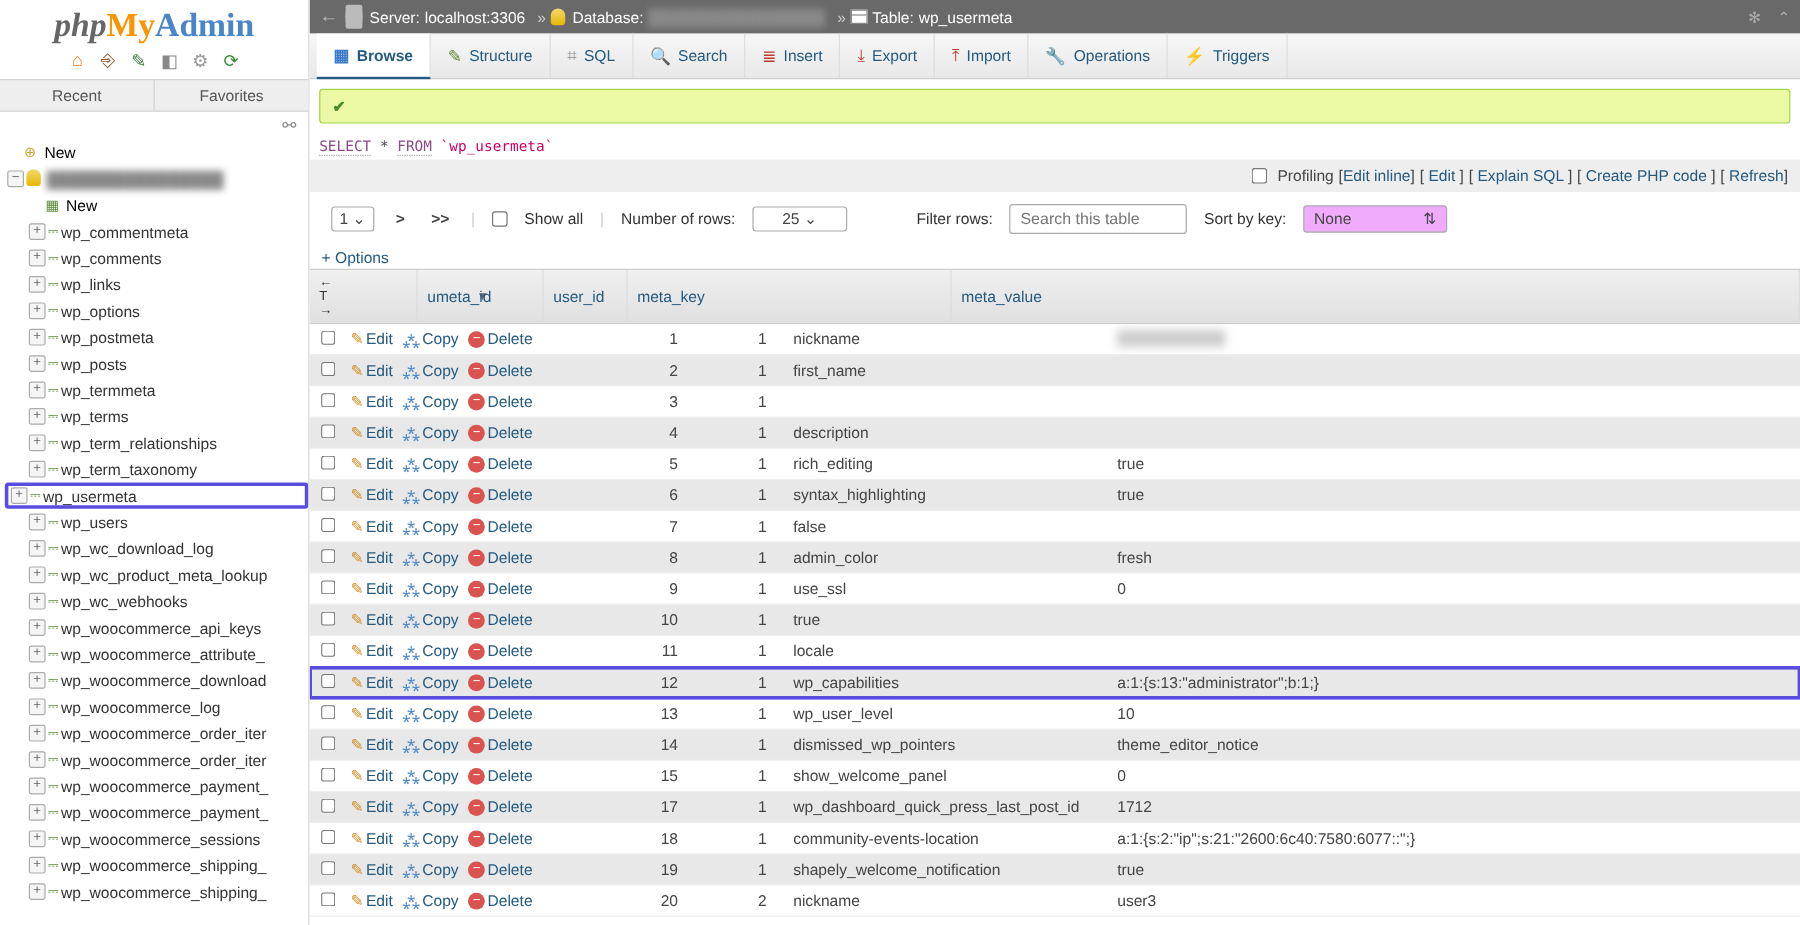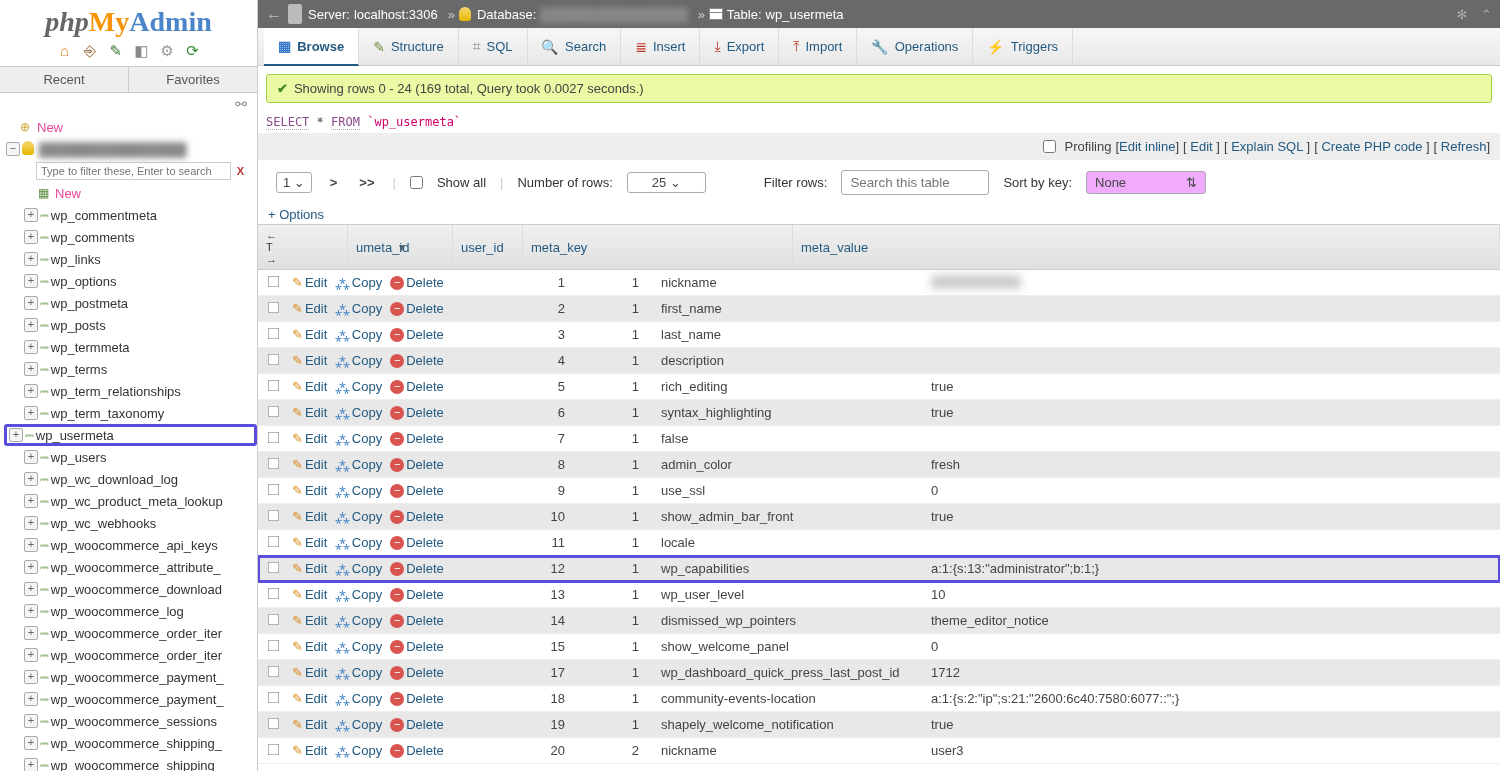--- a/index.html
+++ b/index.html
@@ -15,21 +15,21 @@
 .sb-icons span { display: inline-block; width: 18px; height: 18px; margin: 0 2px; vertical-align: middle; font-size: 15px; }
 .tabbar { display: flex; background: #e8e8e8; border-top: 1px solid #ccc; border-bottom: 1px solid #ccc; }
 .tabbar .tab { flex: 1; text-align: center; padding: 5px 0; cursor: pointer; color: #555; background: #eee; }
 .tabbar .tab:first-child { border-right: 1px solid #ccc; }
 .link-icon-row { text-align: right; padding: 3px 10px 0; color: #888; font-size: 14px; }
 .tree { padding: 4px 0 0 6px; overflow: hidden; flex: 1; font-size: 13px; }
 .tree-row { display: flex; align-items: center; height: 22px; white-space: nowrap; }
 .tree-toggle { width: 14px; height: 14px; border: 1px solid #aaa; border-radius: 2px; text-align: center; line-height: 11px; font-size: 11px; color: #666; margin-right: 2px; background: #f5f5f5; }
 .tree-ico { width: 14px; display: inline-block; margin: 0 3px 0 0; font-size: 12px; }
 .tree-label { cursor: pointer; color: #333; }
-.tree-new { color: #ec4899; }
+.tree-new { color: #000000; }
 .tree-nested { padding-left: 18px; }
 .filter-row { padding: 2px 4px 2px 30px; }
 .filter-input { width: 195px; font-size: 11px; padding: 2px 4px; border: 1px solid #ccc; color: #999; }
 .filter-x { color: #b33; font-weight: bold; margin-left: 2px; font-size: 11px; }
 .blur { filter: blur(3px); color: #888; }
 .highlight-row { border: 3px solid #5b4ce0; border-radius: 3px; margin-left: -2px; padding-left: 2px; }
 .green-leaf { color: #5a8a3a; font-size: 11px; margin-right: 2px; }
 .main { flex: 1; display: flex; flex-direction: column; background: #fff; overflow: hidden; }
 .topbar { background: #696969; color: #fff; height: 28px; display: flex; align-items: center; padding: 0 8px; font-size: 13px; }
 .topbar .crumb { display: flex; align-items: center; gap: 4px; margin-right: 6px; }
@@ -111,24 +111,20 @@
       <div class="tree-row">
         <span style="width:14px"></span>
         <span class="tree-ico" style="color:#c9a227">⊕</span>
         <span class="tree-label tree-new">New</span>
       </div>
       <div class="tree-row">
         <span class="tree-toggle">−</span>
         <span class="tree-ico"><span class="db-ico"></span></span>
         <span class="tree-label blur">████████████████</span>
       </div>
-      <div class="filter-row">
-        <input class="filter-input" placeholder="Type to filter these, Enter to search" style="">
-        <span class="filter-x">X</span>
-      </div>
       <div class="tree-row tree-nested">
         <span style="width:14px"></span>
         <span class="tree-ico" style="color:#5a8a3a">▦</span>
         <span class="tree-label tree-new">New</span>
       </div>
       <div id="table-list">
           <div class="tree-row tree-nested">
             <span class="tree-toggle">+</span>
             <span class="green-leaf">⎓</span>
             <span class="tree-label">wp_commentmeta</span>
@@ -323,21 +319,20 @@
         </div>
       <div class="tbtn">
           <span class="ti" style="color:#aaa">⚡</span>
           <span>Triggers</span>
         </div>
     </div>
 
     <div class="content">
       <div class="notice">
         <span class="check">✔</span>
-        <span>Showing rows 0 - 24 (169 total, Query took 0.0027 seconds.)</span>
       </div>
       <div class="sqlbox">
         <span class="kw">SELECT</span><span> * </span><span class="kw">FROM</span><span class="tn"> `wp_usermeta`</span>
       </div>
       <div class="actionbar">
         <input type="checkbox" class="cb" style="">
         <span>Profiling</span>
         <span> [<a>Edit inline</a>]</span>
         <span> [ <a>Edit</a> ]</span>
         <span> [ <a>Explain SQL</a> ]</span>
@@ -399,21 +394,20 @@
           </div>
           <div class="tr even">
             <div class="td td-cb"><input type="checkbox" style=""></div>
             <div class="td td-actions">
               <span class="act"><span class="ico-edit">✎</span>Edit</span>
               <span class="act"><span class="ico-copy">⁂</span>Copy</span>
               <span class="act"><span class="ico-del">−</span>Delete</span>
             </div>
             <div class="td td-id">3</div>
             <div class="td td-uid">1</div>
-            <div class="td td-key">last_name</div>
             <div class="td td-val"></div>
           </div>
           <div class="tr odd">
             <div class="td td-cb"><input type="checkbox" style=""></div>
             <div class="td td-actions">
               <span class="act"><span class="ico-edit">✎</span>Edit</span>
               <span class="act"><span class="ico-copy">⁂</span>Copy</span>
               <span class="act"><span class="ico-del">−</span>Delete</span>
             </div>
             <div class="td td-id">4</div>
@@ -482,21 +476,20 @@
           </div>
           <div class="tr odd">
             <div class="td td-cb"><input type="checkbox" style=""></div>
             <div class="td td-actions">
               <span class="act"><span class="ico-edit">✎</span>Edit</span>
               <span class="act"><span class="ico-copy">⁂</span>Copy</span>
               <span class="act"><span class="ico-del">−</span>Delete</span>
             </div>
             <div class="td td-id">10</div>
             <div class="td td-uid">1</div>
-            <div class="td td-key">show_admin_bar_front</div>
             <div class="td td-val">true</div>
           </div>
           <div class="tr even">
             <div class="td td-cb"><input type="checkbox" style=""></div>
             <div class="td td-actions">
               <span class="act"><span class="ico-edit">✎</span>Edit</span>
               <span class="act"><span class="ico-copy">⁂</span>Copy</span>
               <span class="act"><span class="ico-del">−</span>Delete</span>
             </div>
             <div class="td td-id">11</div>

